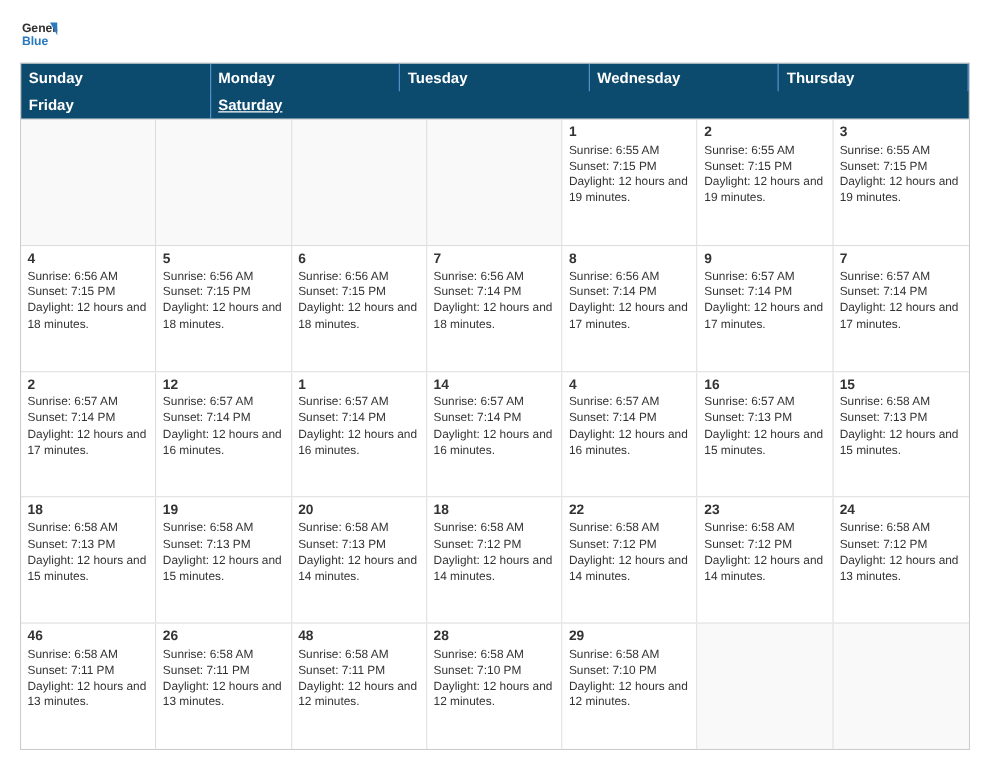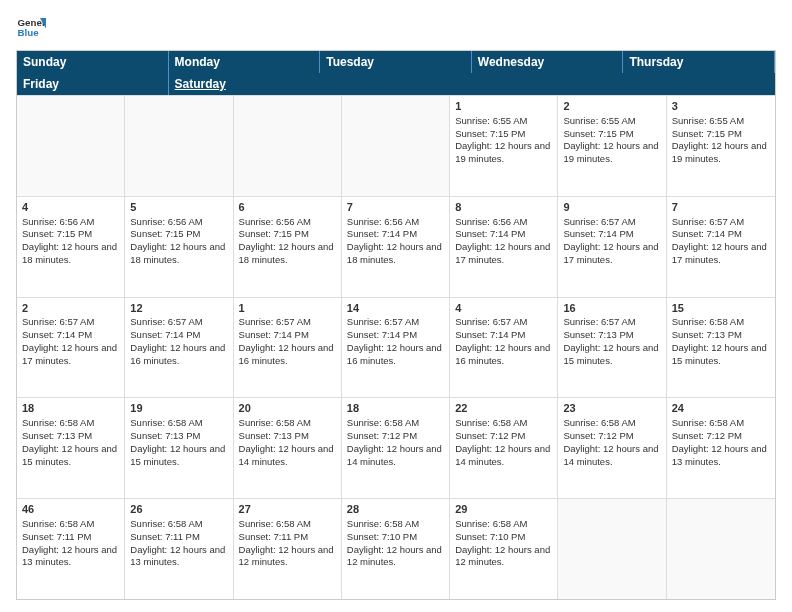--- a/index.html
+++ b/index.html
@@ -285,21 +285,21 @@
             <div>Sunset: 7:11 PM</div>
             <div>Daylight: 12 hours and 13 minutes.</div>
           </div>
           <div class="cal-cell">
             <span class="day-num">26</span>
             <div>Sunrise: 6:58 AM</div>
             <div>Sunset: 7:11 PM</div>
             <div>Daylight: 12 hours and 13 minutes.</div>
           </div>
           <div class="cal-cell">
-            <span class="day-num">27</span>
+            <span class="day-num">48</span>
             <div>Sunrise: 6:58 AM</div>
             <div>Sunset: 7:11 PM</div>
             <div>Daylight: 12 hours and 12 minutes.</div>
           </div>
           <div class="cal-cell">
             <span class="day-num">28</span>
             <div>Sunrise: 6:58 AM</div>
             <div>Sunset: 7:10 PM</div>
             <div>Daylight: 12 hours and 12 minutes.</div>
           </div>

